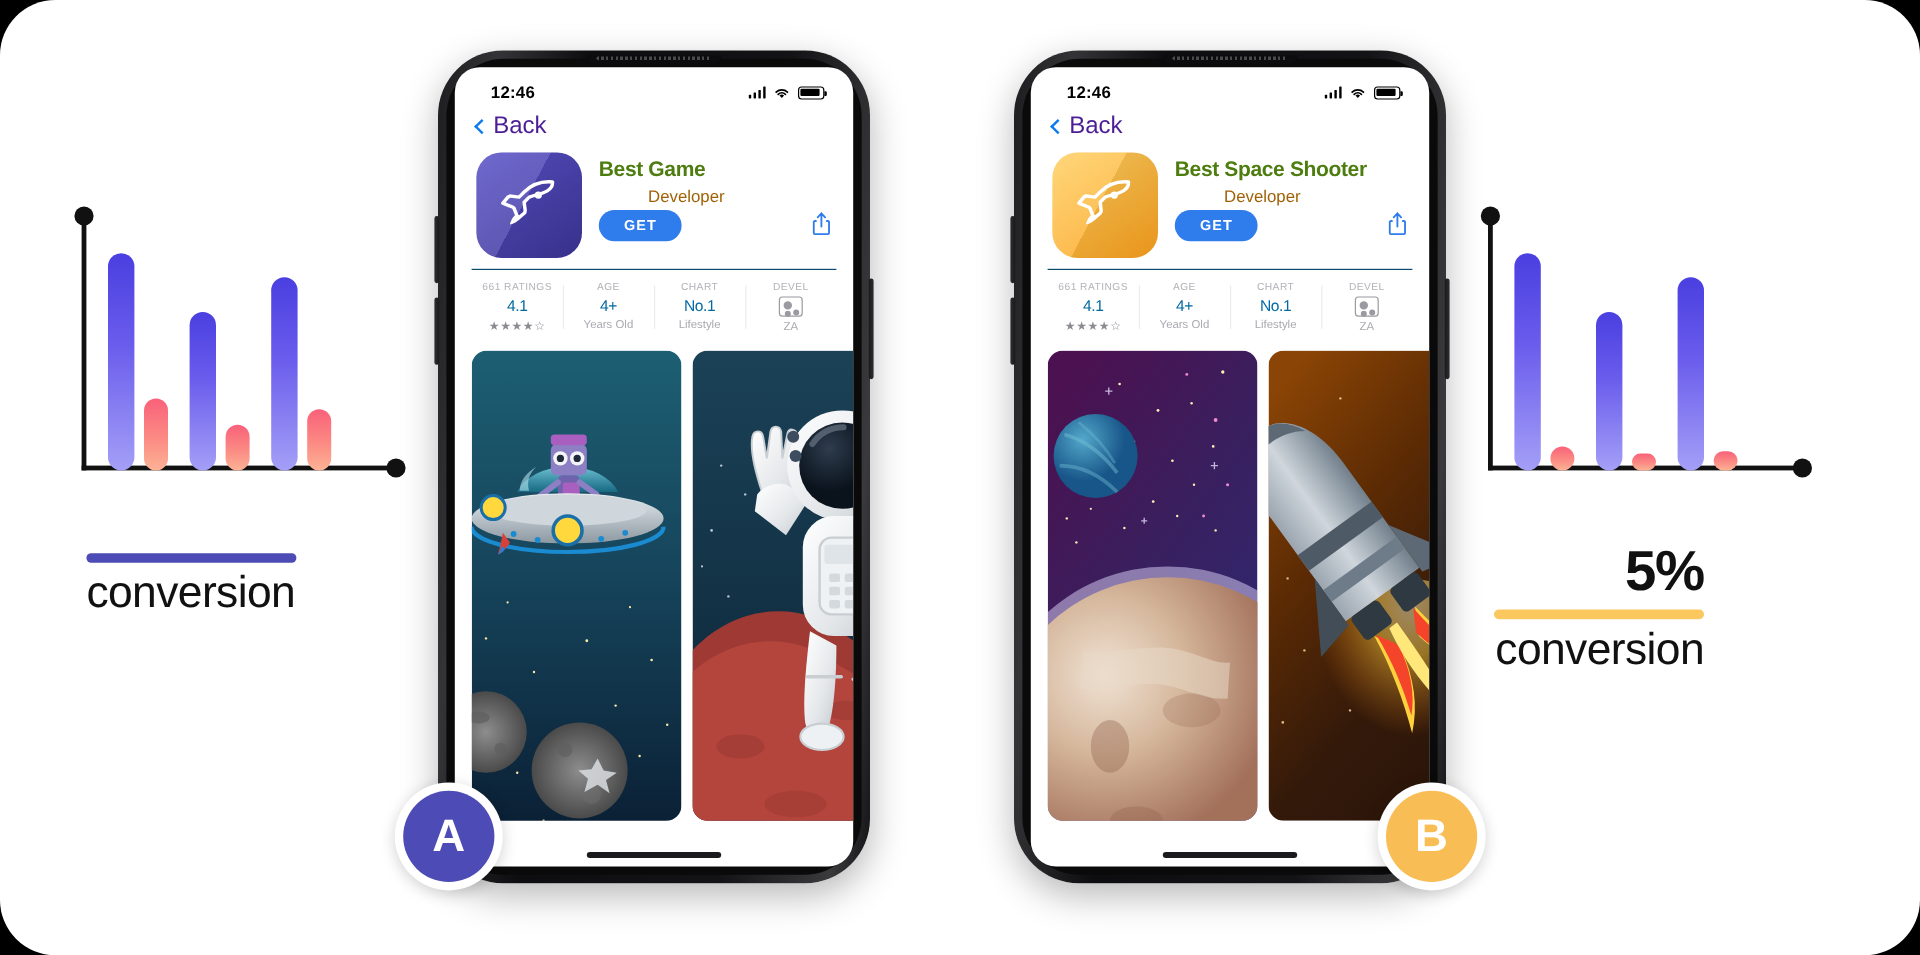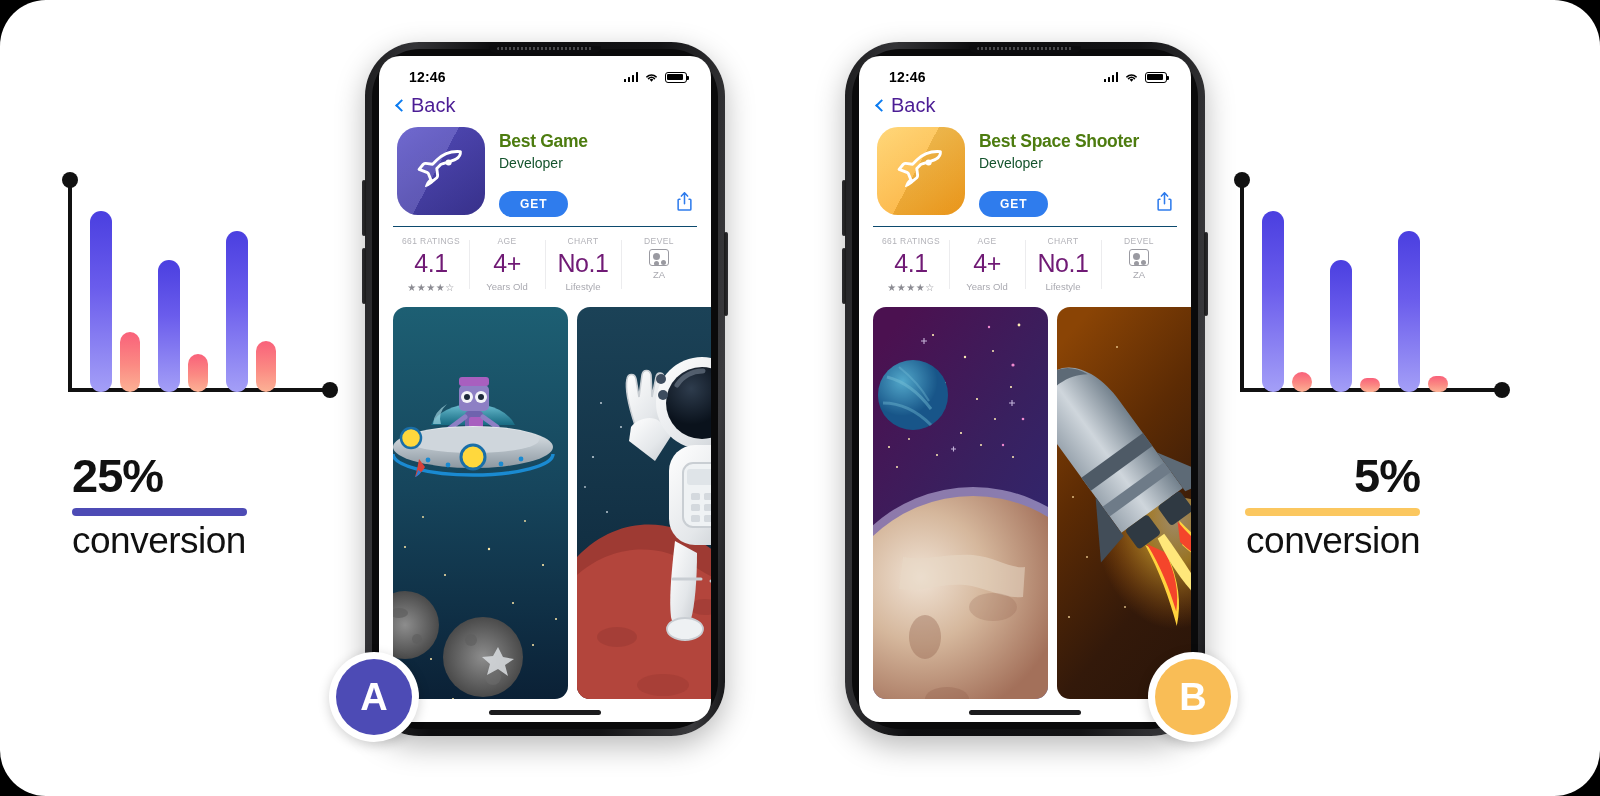--- a/index.html
+++ b/index.html
@@ -108,39 +108,39 @@
     width: 88px; height: 88px; border-radius: 21px; flex: 0 0 88px;
     position: relative; overflow: hidden;
   }
   .appicon .gloss {
     position: absolute; inset: 0;
     background: linear-gradient(118deg, rgba(255,255,255,.13) 0 46%, rgba(0,0,0,.07) 46% 100%);
   }
   .appicon svg { position: absolute; left: 50%; top: 50%; transform: translate(-50%,-50%); }
   .appmeta { flex: 1; min-width: 0; padding-top: 4px; }
   .app-title { font-size: 17.5px; font-weight: bold; color: #4d7c0f; letter-spacing: -.3px; white-space: nowrap; }
-  .app-dev { font-size: 14px; color: #14532d; margin-top: 3px; }
-  .actionrow { display: flex; align-items: flex-start; margin-top: 20px; }
+  .app-dev { font-size: 14px; color: #a16207; margin-top: 3px; margin-left: 41px; }
+  .actionrow { display: flex; align-items: center; margin-top: 4px; }
   .get-btn {
     background: #2f7ced; color: #fff; font-size: 12px; font-weight: bold;
     letter-spacing: .9px; border-radius: 15px; padding: 6px 21px; border: none;
   }
   .share { margin-left: auto; margin-right: 2px; }
 
   
   .statsrow {
     display: flex; border-top: 1px solid #0c4a6e; margin: 9px 14px 0 14px;
     padding-top: 9px;
   }
   .statcell { flex: 1; text-align: center; position: relative; padding: 0 2px; }
   .statcell + .statcell::before {
     content:''; position:absolute; left:0; top:4px; bottom:4px; width:1px; background:#ececee;
   }
   .st-label { font-size: 8.5px; color: #b2b2b8; letter-spacing: .4px; }
-  .st-value { font-size: 25px; color: #701a75; margin-top: 3px; font-weight: 500; letter-spacing:-.4px;}
+  .st-value { font-size: 13px; color: #0369a1; margin-top: 3px; font-weight: 500; letter-spacing:-.4px;}
   .st-sub { font-size: 9.5px; color: #a9a9b0; margin-top: 3px; }
   .stars { font-size: 10px; color: #8b8b92; letter-spacing: .5px; margin-top: 4px; }
   .dev-img {
     width: 20px; height: 17px; border: 1.6px solid #9a9aa1; border-radius: 3px;
     margin: 3px auto 0; position: relative;
   }
   .dev-img::after{
     content:''; position:absolute; left:3px; top:3px; width:7px; height:7px;
     border-radius:50%; background:#9a9aa1;
     box-shadow: 0 7px 0 -1px #9a9aa1, 7px 6px 0 -1px #9a9aa1;
@@ -182,21 +182,20 @@
         <div class="bar" style="height: 181px; width: 22px; background: linear-gradient(rgb(74, 63, 224) 0%, rgb(106, 92, 236) 42%, rgb(164, 159, 247) 100%); margin-right: 8px;"></div>
         <div class="bar" style="height: 60px; width: 20px; background: linear-gradient(rgb(249, 97, 122) 0%, rgb(251, 138, 131) 55%, rgb(252, 178, 149) 100%); margin-right: 18px;"></div>
         <div class="bar" style="height: 132px; width: 22px; background: linear-gradient(rgb(74, 63, 224) 0%, rgb(106, 92, 236) 42%, rgb(164, 159, 247) 100%); margin-right: 8px;"></div>
         <div class="bar" style="height: 38px; width: 20px; background: linear-gradient(rgb(249, 97, 122) 0%, rgb(251, 138, 131) 55%, rgb(252, 178, 149) 100%); margin-right: 18px;"></div>
         <div class="bar" style="height: 161px; width: 22px; background: linear-gradient(rgb(74, 63, 224) 0%, rgb(106, 92, 236) 42%, rgb(164, 159, 247) 100%); margin-right: 8px;"></div>
         <div class="bar" style="height: 51px; width: 20px; background: linear-gradient(rgb(249, 97, 122) 0%, rgb(251, 138, 131) 55%, rgb(252, 178, 149) 100%); margin-right: 0px;"></div>
       </div>
   </div>
 
   <div class="conv" style="left:72px; top:452px; width:250px;">
-    <div class="conv-pct">25%</div>
     <div class="conv-rule" id="rule-a" style="width: 175px; background: rgb(77, 75, 181);"></div>
     <div class="conv-word">conversion</div>
   </div>
 
   <div class="phone" style="left:365px; top:42px;">
     <div class="phone-body"></div>
     <div class="btn-vol v1"></div>
     <div class="btn-vol v2"></div>
     <div class="btn-pwr"></div>
     <div class="phone-inner"></div>

